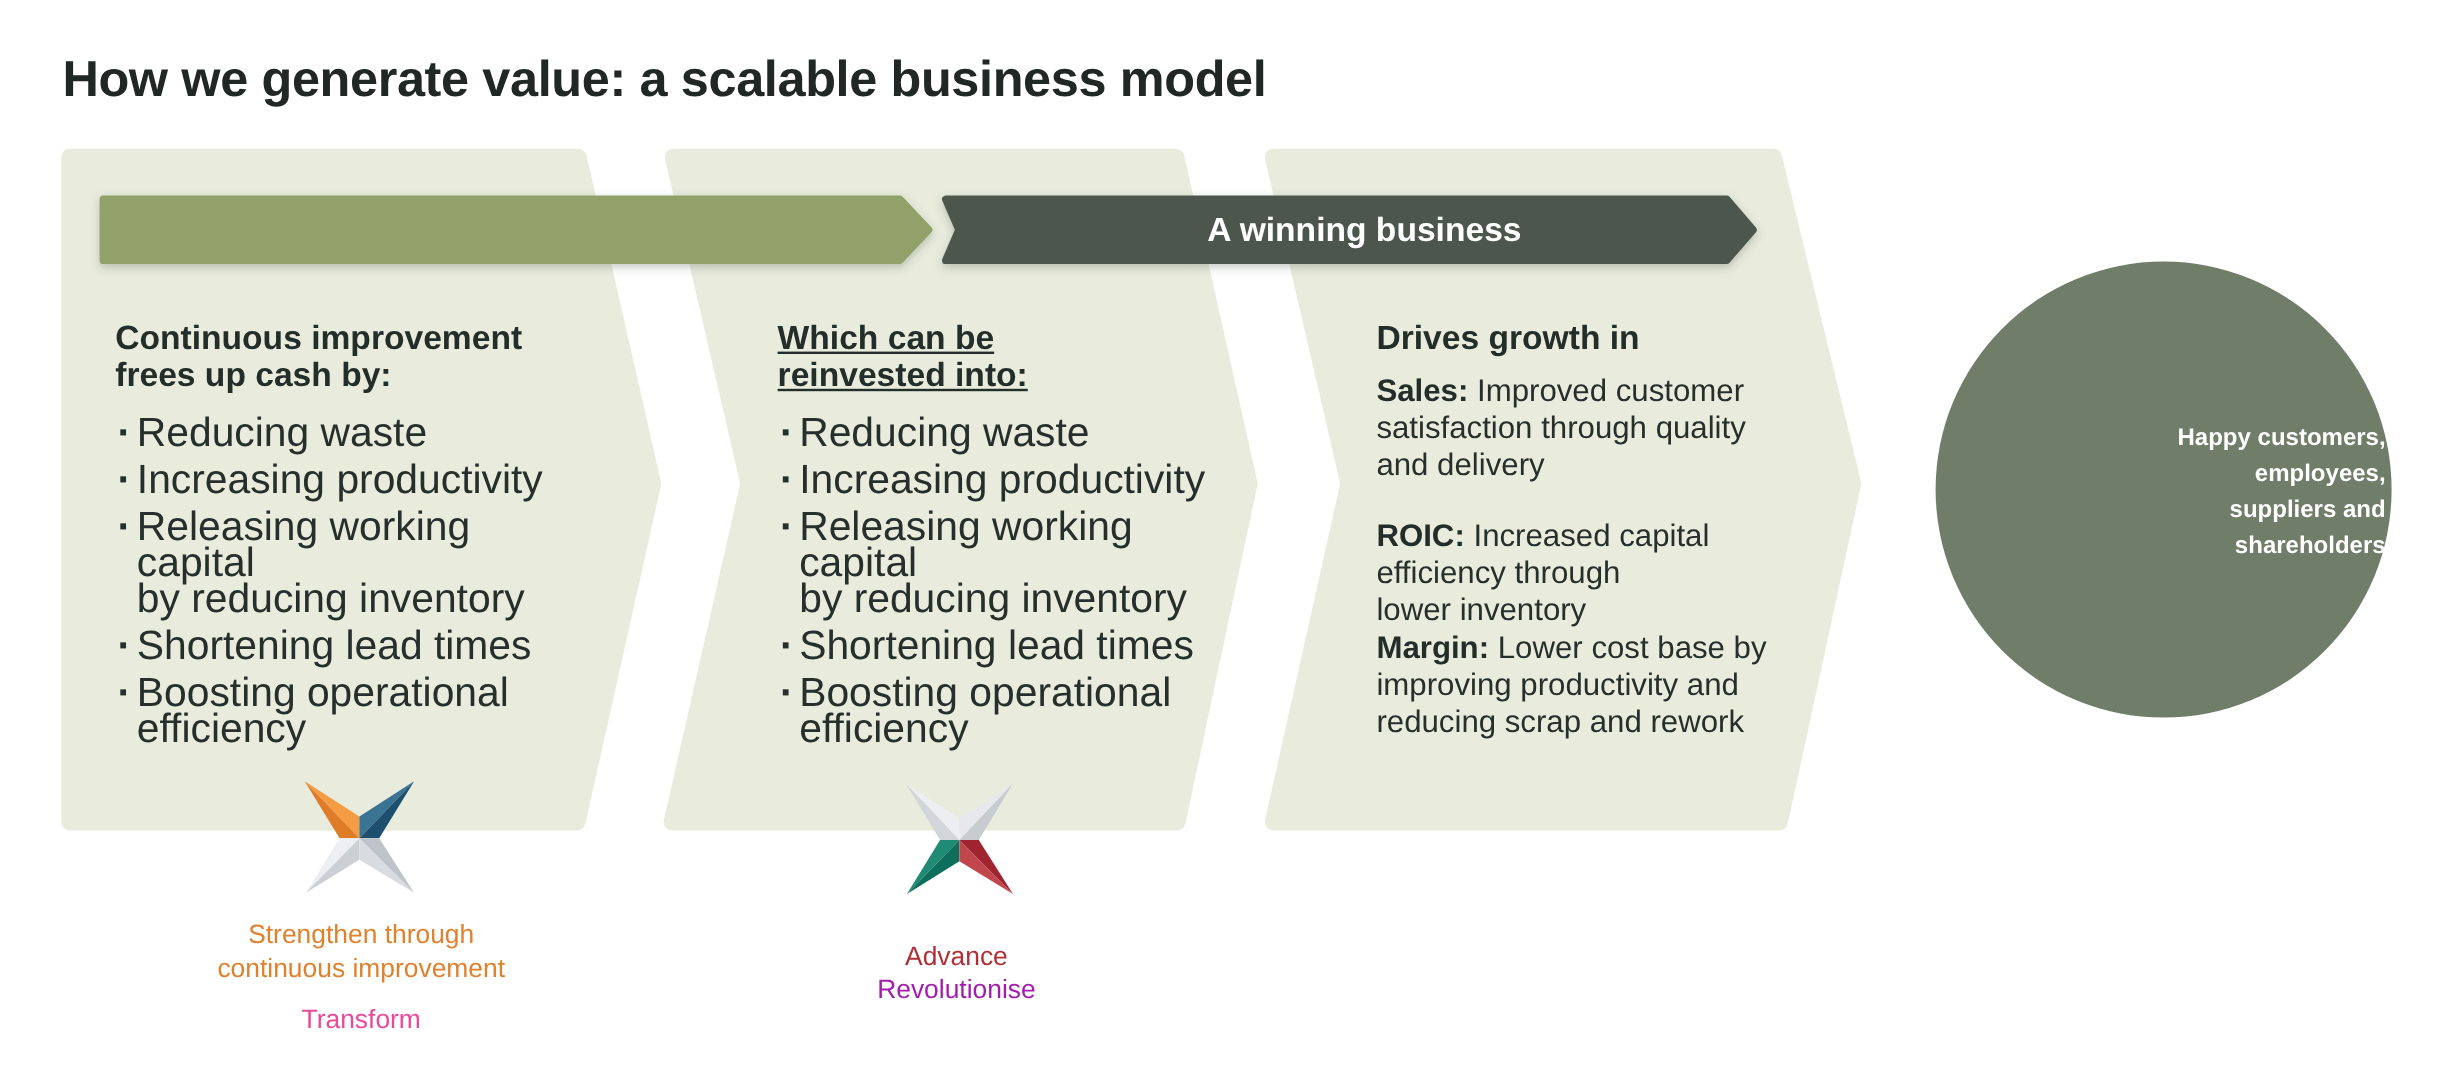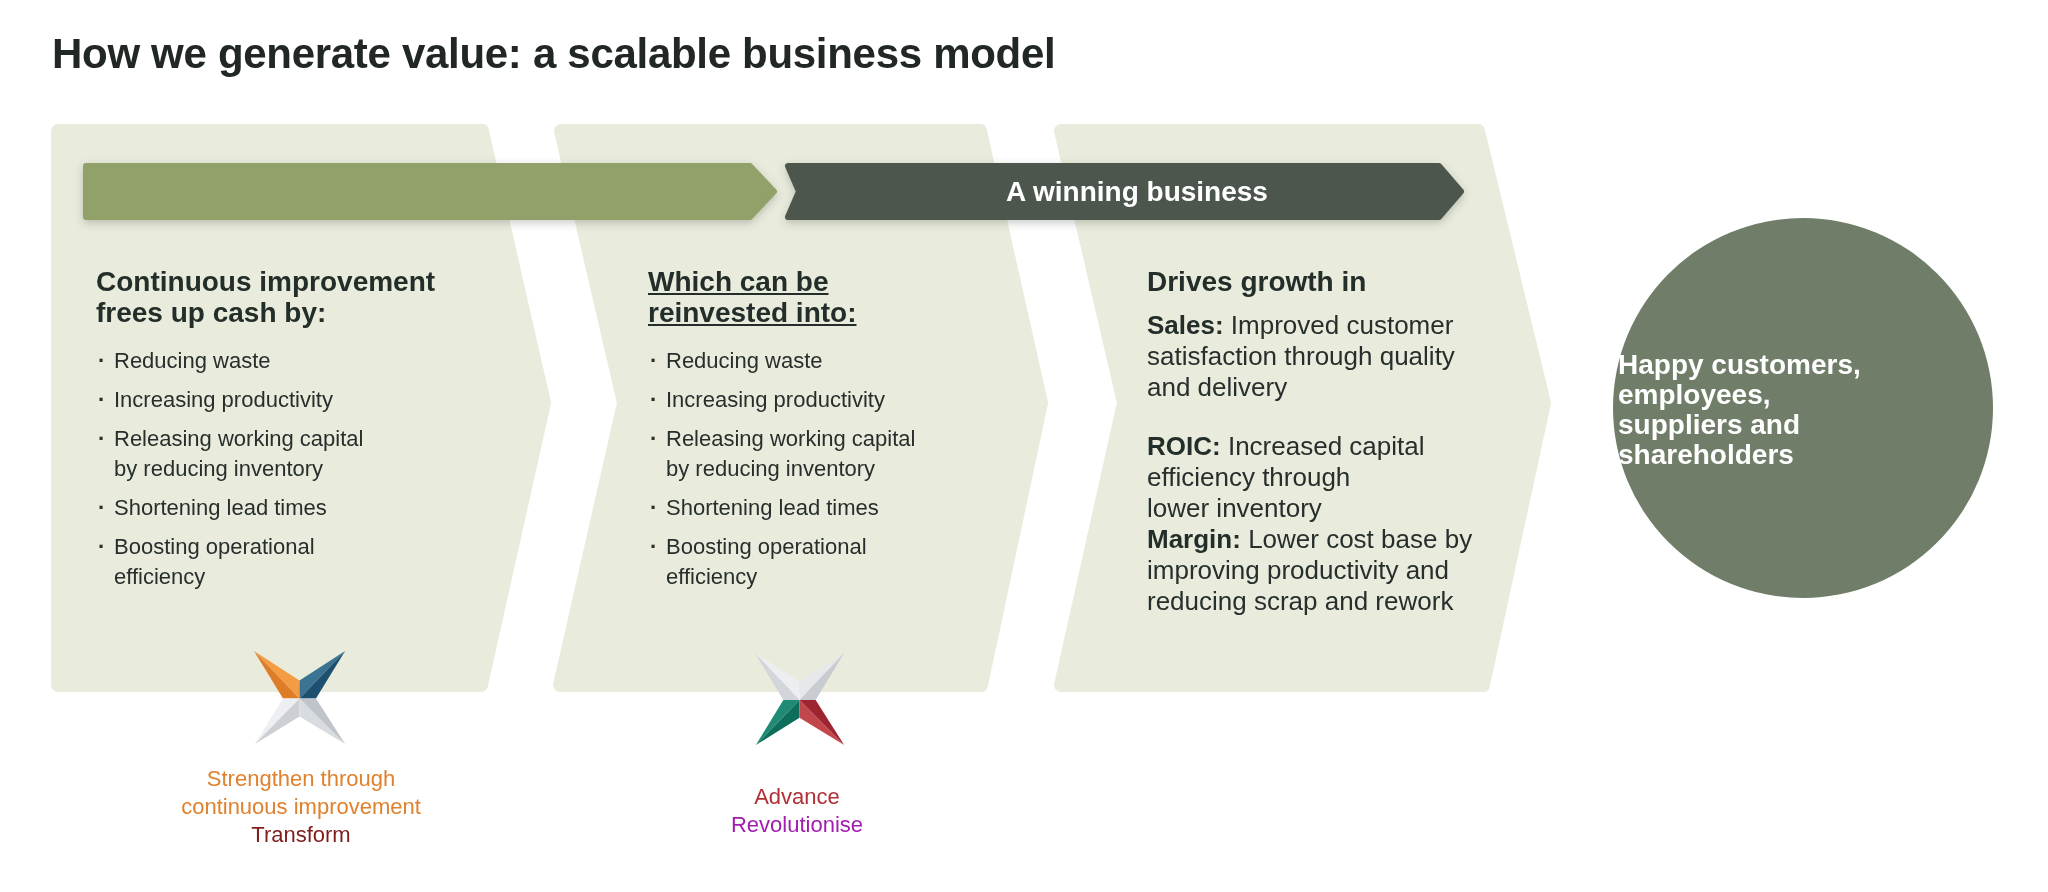--- a/index.html
+++ b/index.html
@@ -5,71 +5,71 @@
   html,body{margin:0;padding:0;background:#ffffff;}
   .canvas{
     position:relative;width:2048px;height:892px;background:#ffffff;
     font-family:"Liberation Sans",sans-serif;overflow:hidden;
   }
   .abs{position:absolute;}
   .pre{white-space:pre-line;}
   #shapes{position:absolute;left:0;top:0;width:2048px;height:892px;}
 
   .page-title{
-    left:52px;top:30px;width:1400px;
+    left:52px;top:42px;width:1400px;
     font-size:42px;font-weight:700;letter-spacing:-0.3px;color:#212725;
   }
   .banner-label{
     top:163px;height:57px;line-height:57px;text-align:center;
     font-size:28px;font-weight:700;color:#ffffff;
   }
   .banner-label.b1{left:83px;width:695px;}
   .banner-label.b2{left:797px;width:680px;}
 
   .panel-heading{
     top:266px;font-size:28px;font-weight:700;line-height:31px;color:#232d29;
   }
   .ph1{left:96px;width:400px;}
   .ph2{left:648px;width:400px;text-decoration:underline;}
   .ph3{left:1147px;width:400px;}
 
   ul.bullets{
     list-style:none;margin:0;padding:0;top:346px;width:400px;
-    font-size:22px;line-height:30px;color:#272f2c;
+    font-size:34px;line-height:30px;color:#272f2c;
   }
   ul.bullets.ul1{left:96px;}
   ul.bullets.ul2{left:648px;}
   ul.bullets li{position:relative;padding-left:18px;margin-bottom:9px;}
   ul.bullets li::before{content:"\00B7";position:absolute;left:2px;top:0;font-weight:700;}
 
   .para{
     left:1147px;width:410px;font-size:26px;line-height:31px;color:#272f2c;
   }
   .para .plabel{font-weight:700;color:#232d29;}
   .p-sales{top:310px;}
   .p-roic{top:431px;}
   .p-margin{top:524px;}
 
   .circle-text{
-    left:1618px;top:350px;width:370px;text-align:left;
-    font-size:28px;font-weight:700;line-height:30px;color:#ffffff;
+    left:1618px;top:350px;width:370px;text-align:right;
+    font-size:20px;font-weight:700;line-height:30px;color:#ffffff;
   }
 
   .star{position:absolute;}
   .star-1{left:251px;top:650px;width:97px;height:95px;}
   .star-2{left:752px;top:652px;width:95px;height:94px;}
 
   .star-label{
     text-align:center;font-size:22px;font-weight:400;line-height:28px;
   }
   .star-label .primary{display:block;}
   .star-label .secondary{display:block;}
   .sl1{left:101px;top:765px;width:400px;}
   .sl1 .primary{color:#e0812d;}
-  .sl1 .secondary{color:#7f1d1d;}
+  .sl1 .secondary{color:#ec4899;margin-top:15px;}
   .sl2{left:597px;top:783px;width:400px;}
   .sl2 .primary{color:#b12f36;}
   .sl2 .secondary{color:#a21caf;}
 </style>
 </head>
 <body>
 
 <div class="canvas">
 
   <svg id="shapes" viewBox="0 0 2048 892" xmlns="http://www.w3.org/2000/svg">

